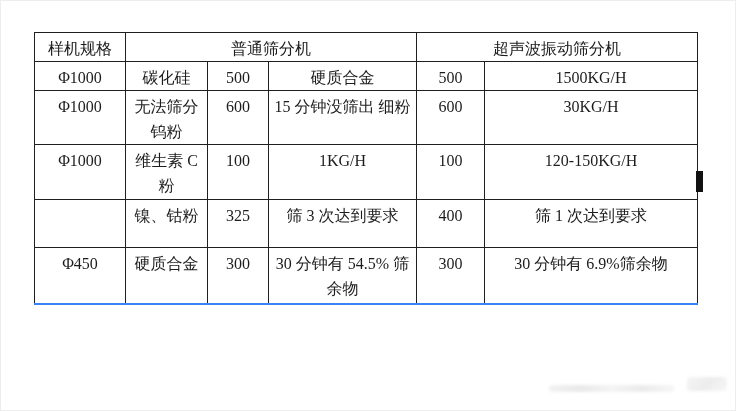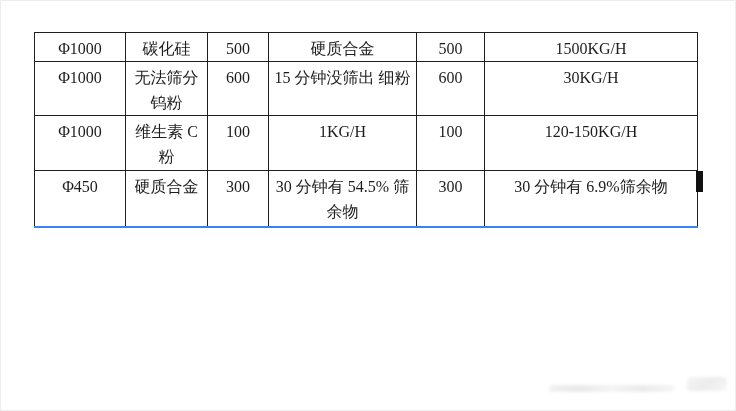--- a/index.html
+++ b/index.html
@@ -64,20 +64,25 @@
   <table class="spec">
     <colgroup>
       <col style="width:91px">
         <col style="width:82px">
         <col style="width:61px">
       <col style="width:148px">
         <col style="width:68px">
         <col style="width:213px">
     </colgroup>
     <tbody>
+      <tr class="h1">
+        <td>样机规格</td>
+        <td colspan="3">普通筛分机</td>
+        <td colspan="2">超声波振动筛分机</td>
+      </tr>
 
       <tr class="r1">
         <td>Φ1000</td>
         <td>碳化硅</td>
         <td>500</td>
         <td>硬质合金</td>
         <td>500</td>
         <td>1500KG/H</td>
       </tr>
       <tr class="r2">
@@ -89,20 +94,28 @@
         <td>30KG/H</td>
       </tr>
       <tr class="r3">
         <td>Φ1000</td>
         <td>维生素 C 粉</td>
         <td>100</td>
         <td>1KG/H</td>
         <td>100</td>
         <td>120-150KG/H</td>
       </tr>
+      <tr class="r5">
+        <td></td>
+        <td>镍、钴粉</td>
+        <td>325</td>
+        <td>筛 3 次达到要求</td>
+        <td>400</td>
+        <td>筛 1 次达到要求</td>
+      </tr>
       <tr class="r6">
         <td>Φ450</td>
         <td>硬质合金</td>
         <td>300</td>
         <td>30 分钟有 54.5% 筛余物</td>
         <td>300</td>
         <td>30 分钟有 6.9%筛余物</td>
       </tr>
     </tbody>
   </table>

